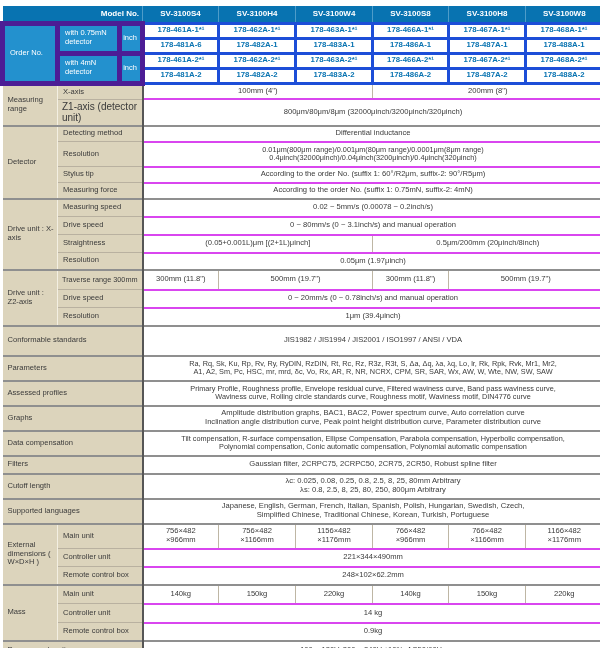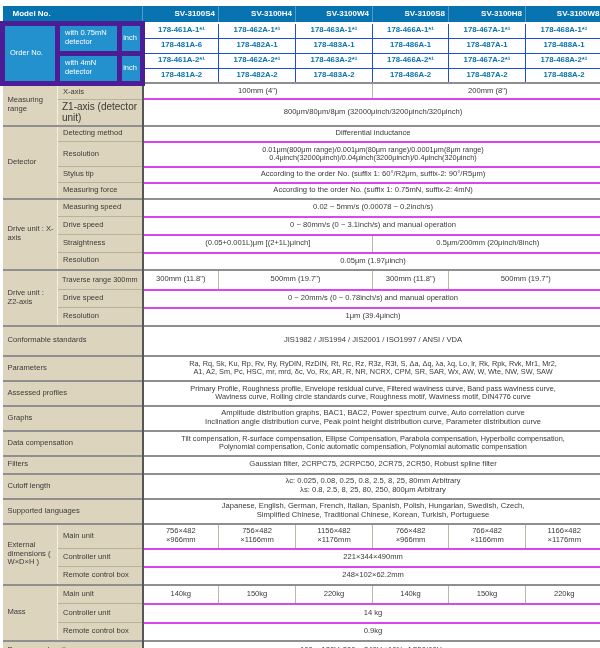--- a/index.html
+++ b/index.html
@@ -3,30 +3,30 @@
 <meta charset="utf-8">
 <style>
   html,body{margin:0;padding:0;background:#fff;}
   body{width:600px;font-family:"Liberation Sans",sans-serif;color:#3a3a3a;}
   .wrap{padding-top:6px;}
   table{border-collapse:collapse;table-layout:fixed;width:600px;}
   td{font-size:7.6px;line-height:1.15;vertical-align:middle;padding:1px 3px;overflow:hidden;}
 
   
   td.hd{background:#0873b1;color:#fff;font-weight:bold;font-size:8px;
-        border-right:1px solid #4e9cc9;border-bottom:2px solid #fff;text-align:right;}
-  td.hd-label{text-align:left;padding-left:10px;}
+        border-right:1px solid #4e9cc9;border-bottom:2px solid #fff;text-align:center;}
+  td.hd-label{text-align:right;padding-left:10px;}
 
   
   td.bl{background:#2391ce;color:#fff;font-size:7.5px;text-align:left;padding-left:5px;
         border:5px solid #4c1d95;}
   td.bl-inch{text-align:center;padding-left:1px;}
   
   td.ord{background:#fff;color:#0873b1;font-weight:bold;font-size:7.8px;text-align:center;
-         border:1px solid #1d4ed8;}
+         border:3px solid #1d4ed8;}
 
   
   td.lab{background:#dcd4bc;text-align:left;padding-left:5px;font-size:7.6px;
          border-top:1px solid #b9b1a0;border-right:1px solid #f3efe2;}
   td.lab-grp{vertical-align:middle;}
 
   
   td.val{background:#fff;text-align:center;border-top:2px solid #d946ef;}
   td.vsep{border-left:1px solid #beb6a4;}
   td.dark-l{border-left:2px solid #565656;}

